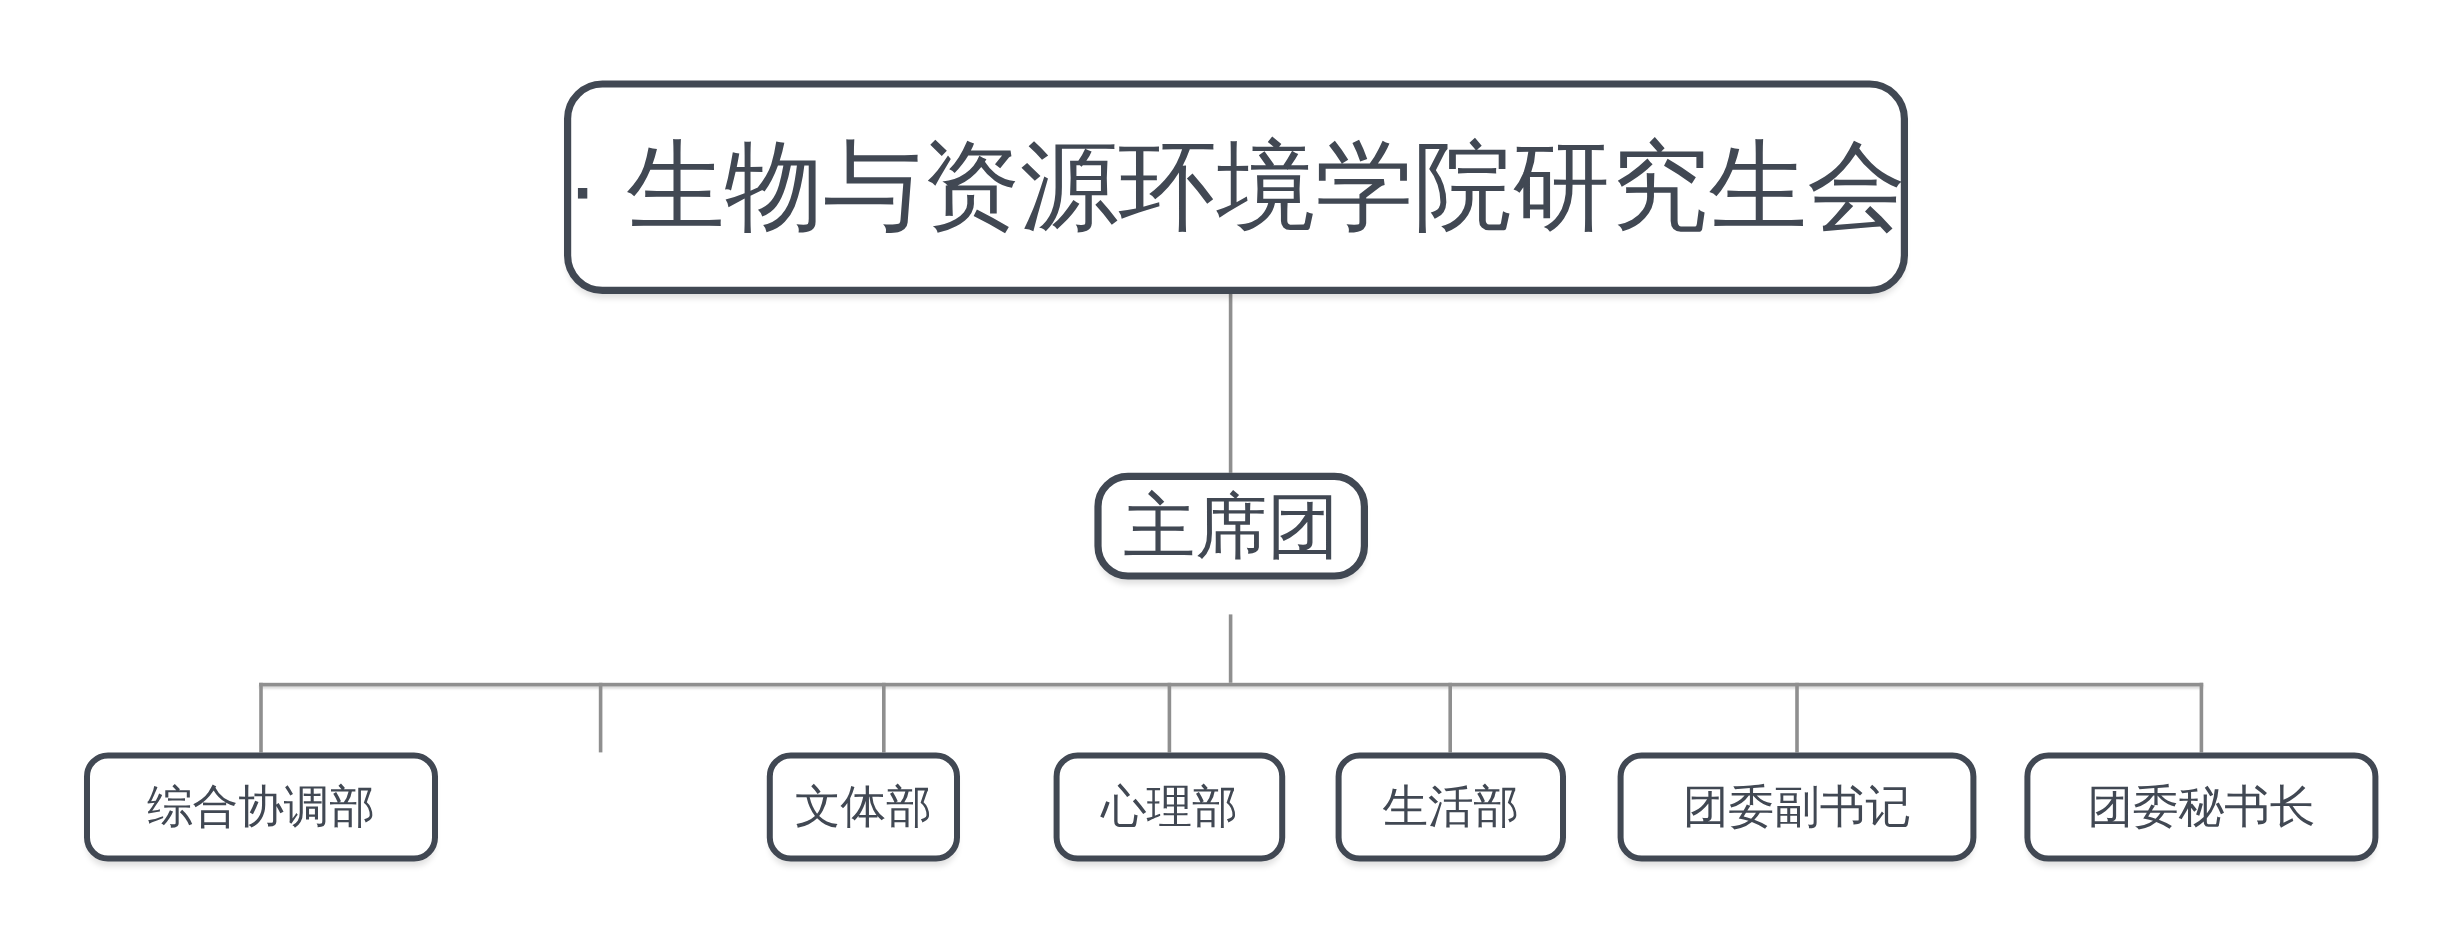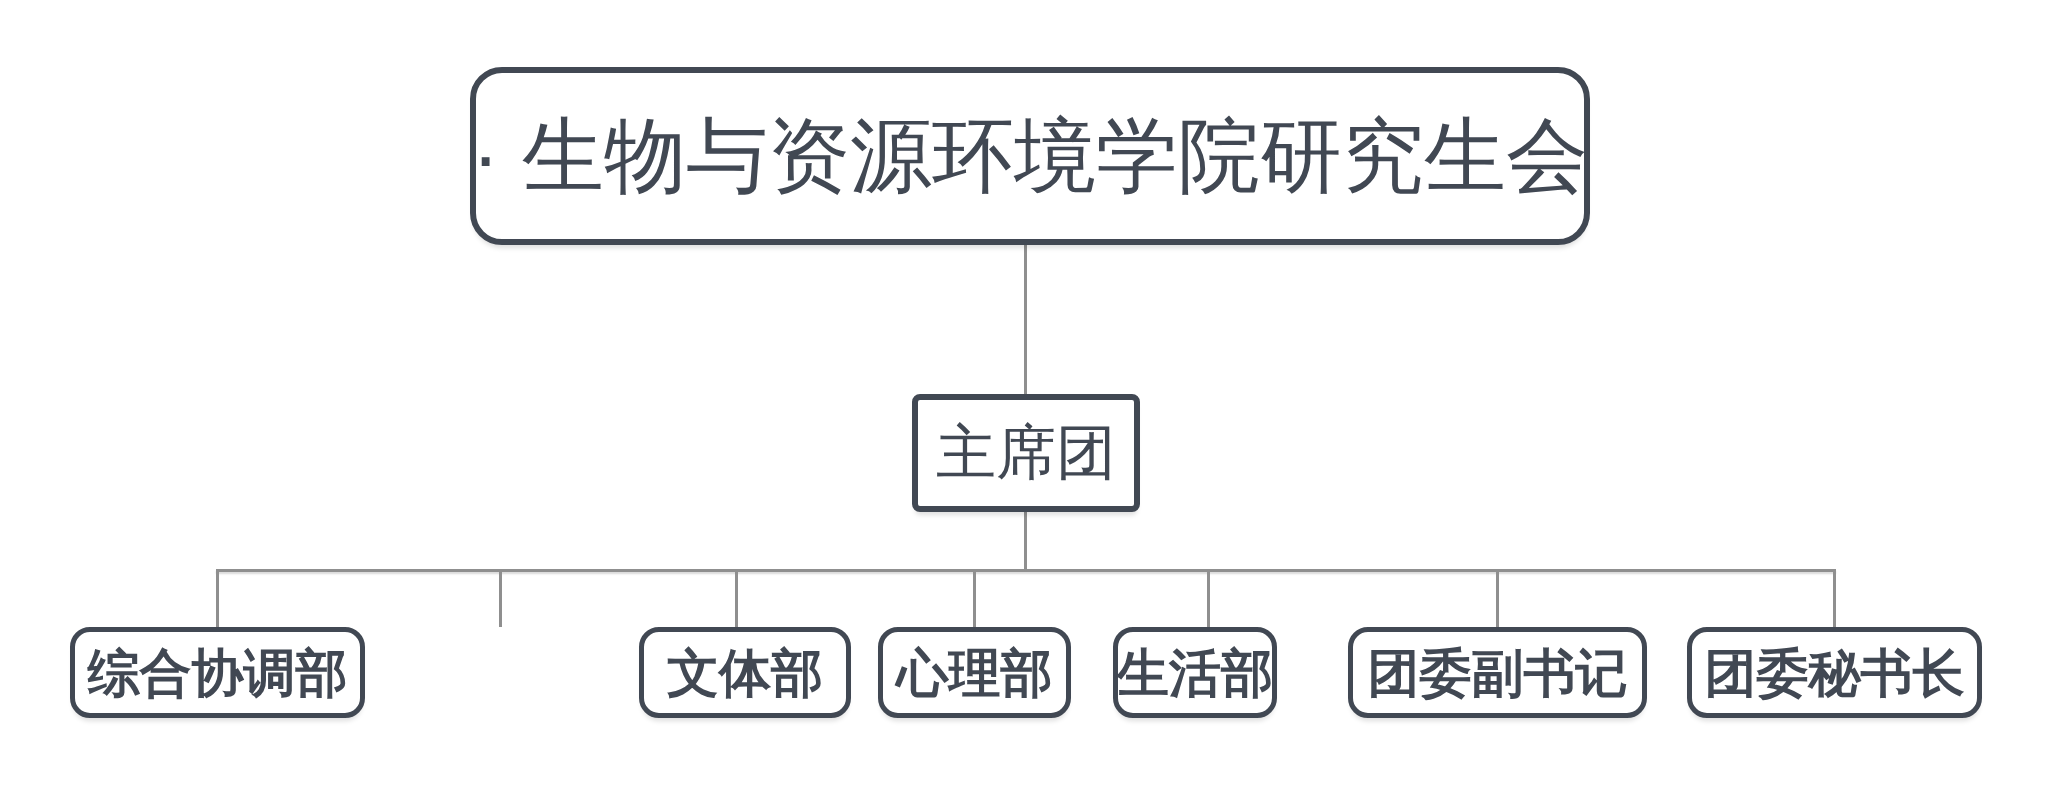--- a/index.html
+++ b/index.html
@@ -28,29 +28,28 @@
     white-space: nowrap;
     box-shadow: 0 6px 5px -3px rgba(0,0,0,0.13);
   }
   .node .label { display: block; line-height: 1; }
   .node-root {
     left: 470px; top: 67px; width: 1120px; height: 178px;
     border-width: 6px; border-radius: 32px;
     font-size: 82px;
   }
   .node-presidium {
-    left: 912px; top: 394px; width: 228px; height: 118px;
-    border-width: 6px; border-radius: 8px;
+    left: 912px; top: 394px; width: 228px; height: 89px;
+    border-width: 6px; border-radius: 28px;
     font-size: 60px;
   }
   .node-dept {
     top: 627px; height: 91px;
     border-width: 5px; border-radius: 20px;
-    font-size: 52px;
-    font-weight: bold;
+    font-size: 38px;
   }
   .conn {
     position: absolute;
     background: var(--connector, #8f8f8f);
   }
   .conn.v { width: 3px; }
   .conn.h { height: 3px; box-shadow: 0 2px 2px rgba(0,0,0,0.15); }
 </style>
 </head>
 <body>
@@ -72,27 +71,27 @@
     <span class="label">· 生物与资源环境学院研究生会</span>
   </div>
 
   <div class="node node-presidium">
     <span class="label">主席团</span>
   </div>
 
   <div class="node node-dept" style="left:70px; width:295px">
     <span class="label">综合协调部</span>
   </div>
-  <div class="node node-dept" style="left:639px; width:212px">
+  <div class="node node-dept" style="left:639px; width:161px">
     <span class="label">文体部</span>
   </div>
   <div class="node node-dept" style="left:878px; width:193px">
     <span class="label">心理部</span>
   </div>
-  <div class="node node-dept" style="left:1113px; width:164px">
+  <div class="node node-dept" style="left:1113px; width:192px">
     <span class="label">生活部</span>
   </div>
   <div class="node node-dept" style="left:1687px; width:295px">
     <span class="label">团委秘书长</span>
   </div>
   <div class="node node-dept" style="left:1348px; width:299px">
     <span class="label">团委副书记</span>
   </div>
 
 </div>

